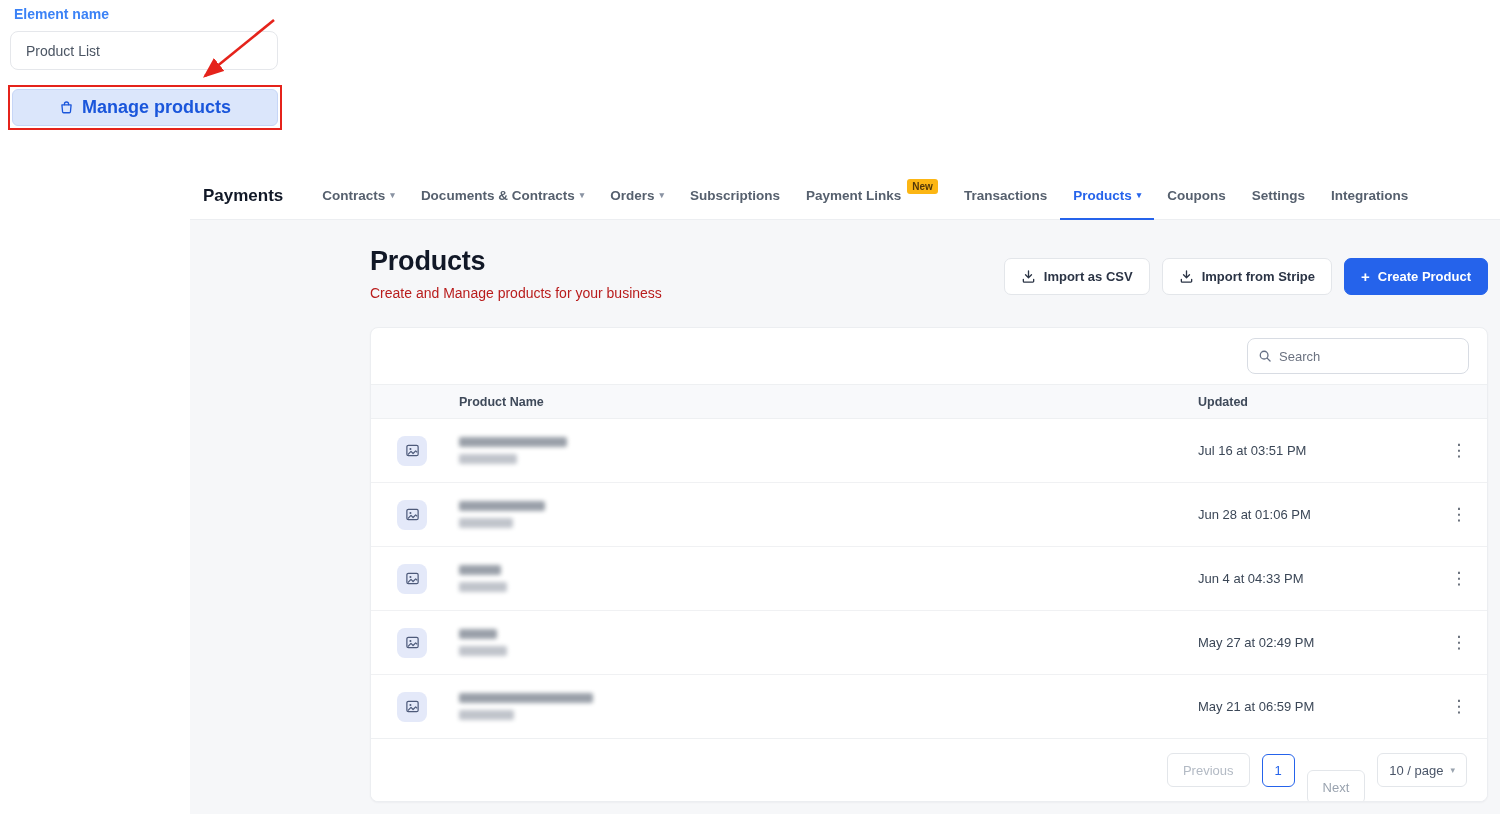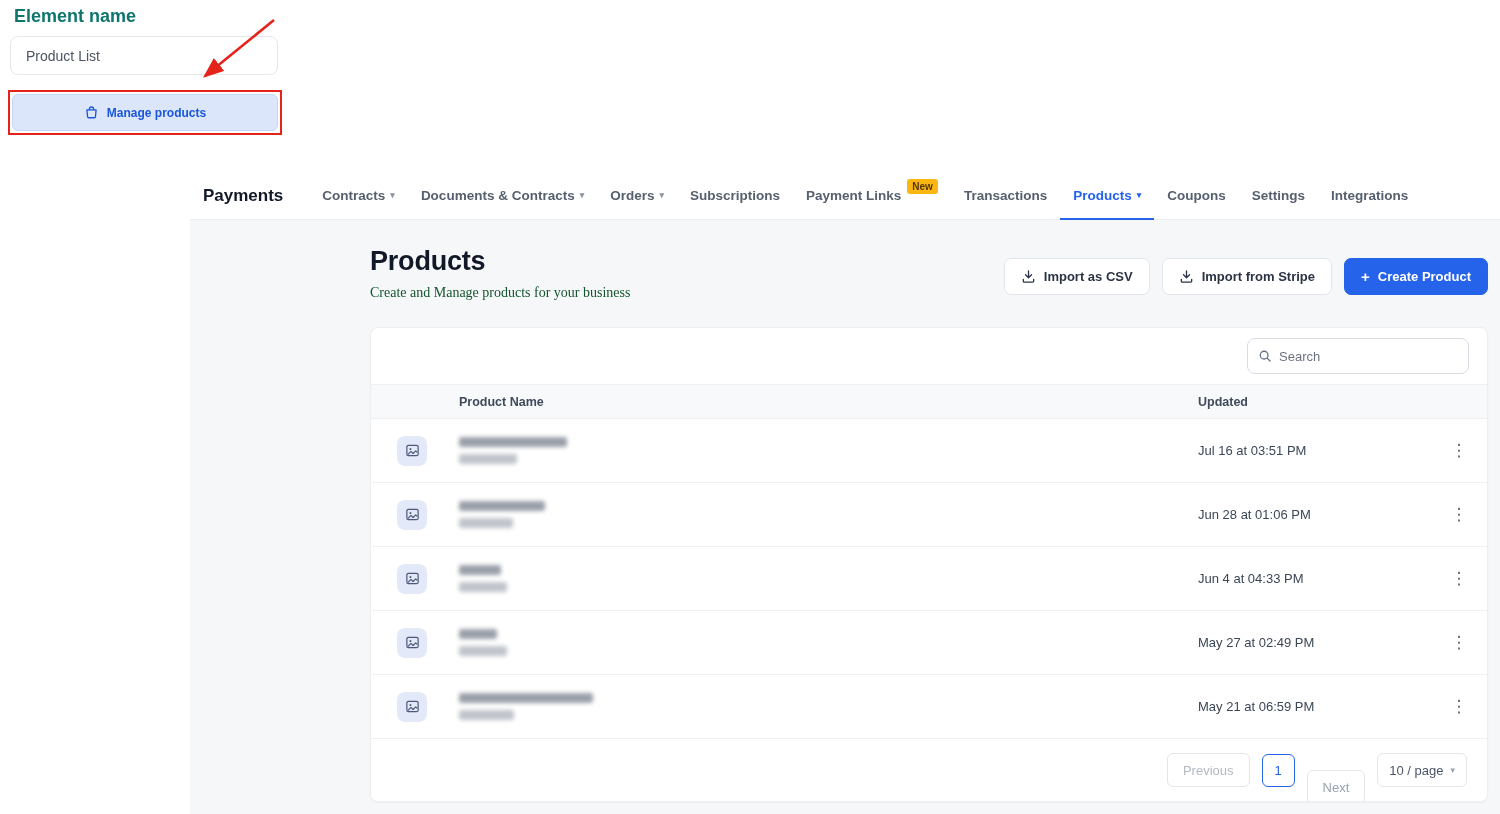--- a/index.html
+++ b/index.html
@@ -7,34 +7,34 @@
   body {
     font-family: "Liberation Sans", sans-serif;
     background: #ffffff;
     position: relative;
     overflow: hidden;
     color: #1f2937;
   }
 
   
   .builder-panel { position: absolute; left: 10px; top: 6px; width: 290px; }
-  .builder-label { font-size: 18px; color: #0f766e; font-weight: 600; margin-left: 4px; }
+  .builder-label { font-size: 14px; color: #3b82f6; font-weight: 600; margin-left: 4px; }
   .builder-input {
     margin-top: 9px; width: 268px; height: 39px;
     border: 1px solid #e5e7eb; border-radius: 8px;
     padding: 0 15px; font-size: 14px; color: #4b5563;
     font-family: "Liberation Sans", sans-serif; background: #fff; outline: none;
   }
   .red-box {
     margin-top: 15px; margin-left: -2px;
     border: 2px solid #e5231b; padding: 2px; width: 274px;
   }
   .manage-btn {
     width: 266px; height: 37px; border: 1px solid #c6d6f7; border-radius: 6px;
-    background: #dbe6fb; color: #1a56db; font-size: 12px; font-weight: 700;
+    background: #dbe6fb; color: #1a56db; font-size: 18px; font-weight: 700;
     display: flex; align-items: center; justify-content: center; gap: 8px;
     cursor: pointer; font-family: "Liberation Sans", sans-serif;
   }
   .anno-arrow { position: absolute; left: 145px; top: 8px; pointer-events: none; }
 
   
   .app { position: absolute; left: 190px; top: 172px; width: 1310px; height: 642px; }
 
   .top-nav {
     height: 48px; background: #ffffff; border-bottom: 1px solid #eceef1;
@@ -56,21 +56,21 @@
   }
 
   .content {
     position: absolute; left: 0; top: 48px; width: 1310px; height: 594px;
     background: #f6f7f9; padding: 26px 12px 0 180px;
   }
 
   
   .page-head { display: flex; justify-content: space-between; align-items: flex-start; }
   .page-title { font-size: 27px; font-weight: 700; color: #111827; letter-spacing: -0.2px; }
-  .page-subtitle { font-size: 14px; color: #14532d; margin-top: 8px; font-family: Liberation Serif, serif; }
+  .page-subtitle { font-size: 14px; color: #b91c1c; margin-top: 8px; }
   .actions { display: flex; gap: 12px; margin-top: 12px; }
   .btn {
     height: 37px; border-radius: 7px; font-size: 13px; font-weight: 600;
     display: inline-flex; align-items: center; gap: 8px; padding: 7px 16px;
     cursor: pointer; font-family: "Liberation Sans", sans-serif;
   }
   .btn.ghost { background: #ffffff; border: 1px solid #e3e6ea; color: #2b3445; }
   .btn.primary { background: #2563eb; border: 1px solid #2563eb; color: #ffffff; }
   .btn .plus { font-size: 15px; font-weight: 700; line-height: 1; }
 

